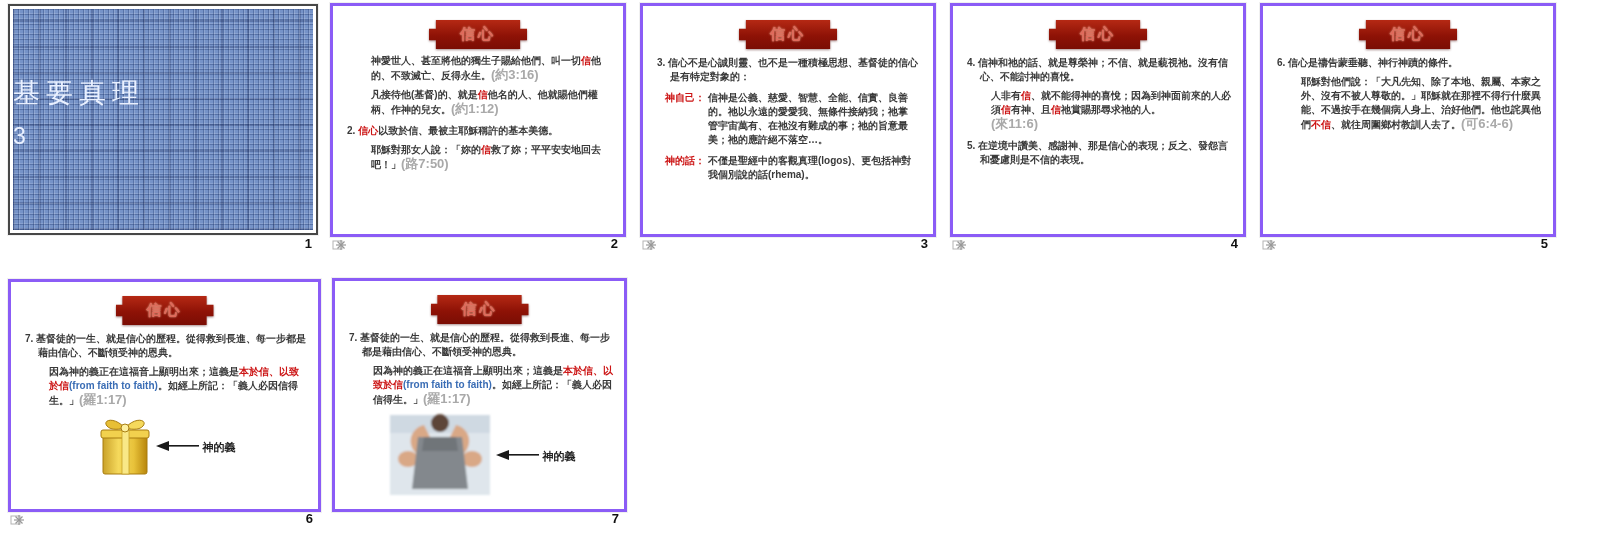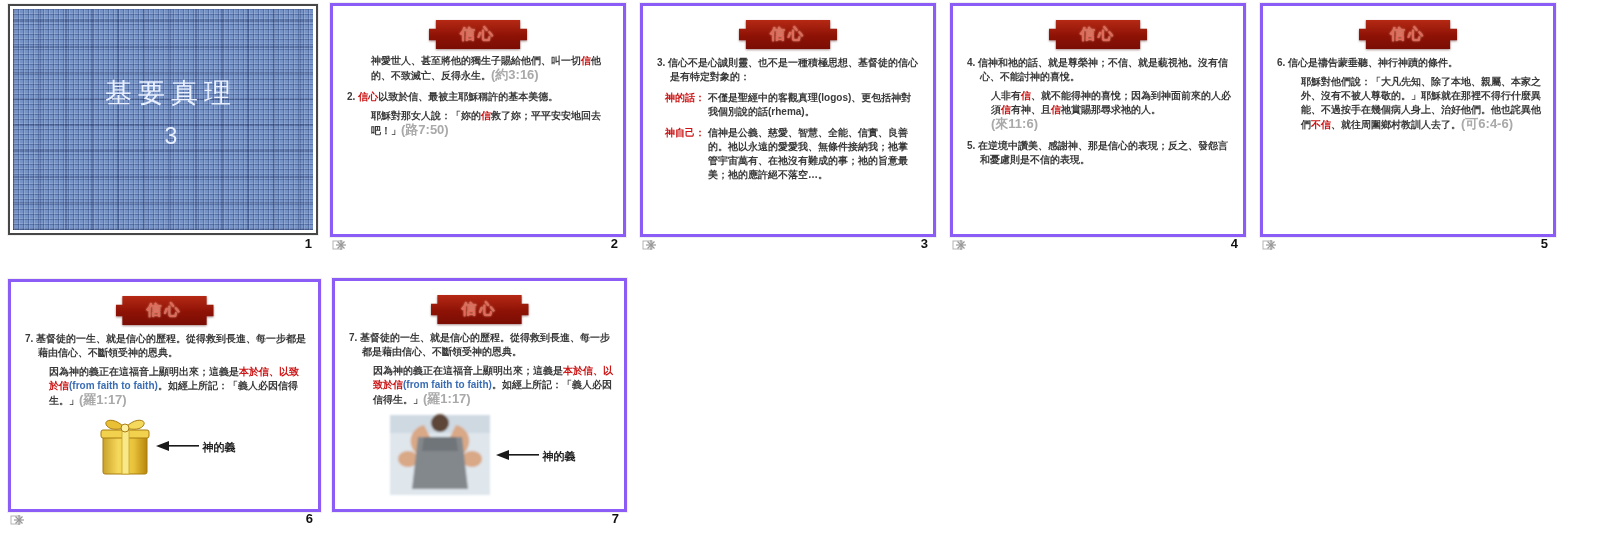--- a/index.html
+++ b/index.html
@@ -16,21 +16,21 @@
   .anim-icon{position:absolute;width:14px;height:14px;opacity:.75;}
 
   
   .title-bg{position:absolute;left:3px;top:3px;right:3px;bottom:3px;
     background-color:#7693c8;
     background-image:
       repeating-linear-gradient(90deg, rgba(18,40,92,.30) 0 1px, rgba(255,255,255,.16) 1px 2px, transparent 2px 5px),
       repeating-linear-gradient(0deg,  rgba(18,40,92,.30) 0 1px, rgba(255,255,255,.13) 1px 2px, transparent 2px 5px),
       repeating-linear-gradient(90deg, rgba(5,15,60,.22) 0 2px, transparent 2px 26px),
       repeating-linear-gradient(0deg,  rgba(5,15,60,.22) 0 2px, transparent 2px 26px);}
-  .title-text{position:absolute;left:16px;right:0;top:66px;text-align:center;color:#e9f0ff;}
+  .title-text{position:absolute;left:0;right:0;top:66px;text-align:left;color:#e9f0ff;}
   .title-line1{font-size:27px;letter-spacing:6px;}
   .title-line2{font-size:23px;margin-top:12px;}
 
   
   .banner{width:98px;height:29px;margin:14px auto 2px;
     background:linear-gradient(#b52914,#8e1206 55%,#7a0d04);
     clip-path:polygon(0 30%,7% 30%,7% 0,93% 0,93% 30%,100% 30%,100% 70%,93% 70%,93% 100%,7% 100%,7% 70%,0 70%);
     display:flex;align-items:center;justify-content:center;
     color:#e0695a;font-size:15px;font-weight:bold;letter-spacing:3px;
     text-shadow:0 0 2px rgba(255,235,205,.85);}
@@ -63,45 +63,46 @@
           <div class="title-line2">3</div>
         </div>
       </div>
     </div>
     <div class="slide-number" style="left: 282px; top: 236px;">1</div>
     <div class="slide" style="left: 330px; top: 3px; width: 290px; height: 228px;">
       <div class="banner-wrap">
         <div class="banner">信心</div>
       </div>
       <div class="blk blk-quote"><span>神愛世人、甚至將他的獨生子賜給他們、叫一切</span><span class="seg-red">信</span><span>他的、不致滅亡、反得永生。</span><span class="seg-ref">(約3:16)</span></div>
+      <div class="blk blk-quote"><span>凡接待他(基督)的、就是</span><span class="seg-red">信</span><span>他名的人、他就賜他們權柄、作神的兒女。</span><span class="seg-ref">(約1:12)</span></div>
       <div class="blk blk-item"><span>2. </span><span class="seg-red">信心</span><span>以致於信、最被主耶穌稱許的基本美德。</span></div>
       <div class="blk blk-quote"><span>耶穌對那女人說：「妳的</span><span class="seg-red">信</span><span>救了妳；平平安安地回去吧！」</span><span class="seg-ref">(路7:50)</span></div>
     </div>
     <div class="slide-number" style="left: 588px; top: 236px;">2</div>
     <div class="anim-icon" style="left: 332px; top: 238px;"><svg width="14" height="14" viewBox="0 0 14 14">
         <rect x="1" y="3" width="9" height="8" fill="none" stroke="#9a9a9a" stroke-width="1"></rect>
         <g stroke="#777" stroke-width="1.2">
           <line x1="9" y1="2" x2="9" y2="12"></line>
           <line x1="4" y1="7" x2="14" y2="7"></line>
           <line x1="5.5" y1="3.5" x2="12.5" y2="10.5"></line>
           <line x1="12.5" y1="3.5" x2="5.5" y2="10.5"></line>
         </g>
       </svg></div>
     <div class="slide" style="left: 640px; top: 3px; width: 290px; height: 228px;">
       <div class="banner-wrap">
         <div class="banner">信心</div>
       </div>
       <div class="blk blk-item"><span>3. 信心不是心誠則靈、也不是一種積極思想、基督徒的信心是有特定對象的：</span></div>
+      <div class="blk blk-labeled">
+        <span class="lbl">神自己：</span>
+        <span class="ltxt"><span>信神是公義、慈愛、智慧、全能、信實、良善的。祂以永遠的愛愛我、無條件接納我；祂掌管宇宙萬有、在祂沒有難成的事；祂的旨意最美；祂的應許絕不落空…。</span></span>
+      </div>
       <div class="blk blk-labeled">
         <span class="lbl">神的話：</span>
         <span class="ltxt"><span>不僅是聖經中的客觀真理(logos)、更包括神對我個別說的話(rhema)。</span></span>
-      </div>
-      <div class="blk blk-labeled">
-        <span class="lbl">神自己：</span>
-        <span class="ltxt"><span>信神是公義、慈愛、智慧、全能、信實、良善的。祂以永遠的愛愛我、無條件接納我；祂掌管宇宙萬有、在祂沒有難成的事；祂的旨意最美；祂的應許絕不落空…。</span></span>
       </div>
     </div>
     <div class="slide-number" style="left: 898px; top: 236px;">3</div>
     <div class="anim-icon" style="left: 642px; top: 238px;"><svg width="14" height="14" viewBox="0 0 14 14">
         <rect x="1" y="3" width="9" height="8" fill="none" stroke="#9a9a9a" stroke-width="1"></rect>
         <g stroke="#777" stroke-width="1.2">
           <line x1="9" y1="2" x2="9" y2="12"></line>
           <line x1="4" y1="7" x2="14" y2="7"></line>
           <line x1="5.5" y1="3.5" x2="12.5" y2="10.5"></line>
           <line x1="12.5" y1="3.5" x2="5.5" y2="10.5"></line>

